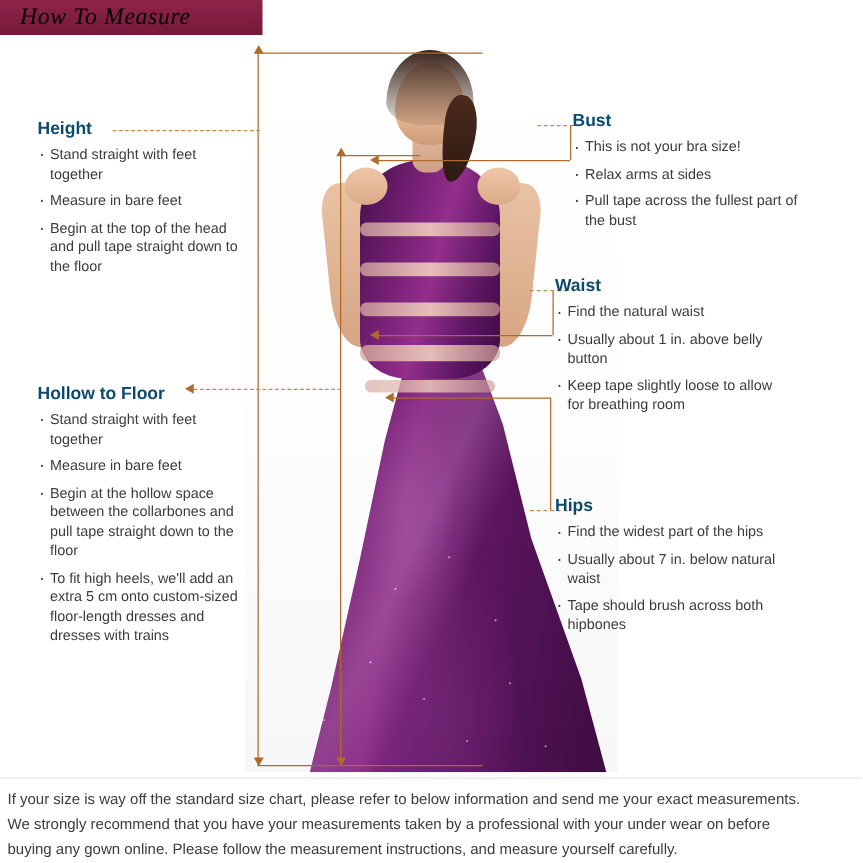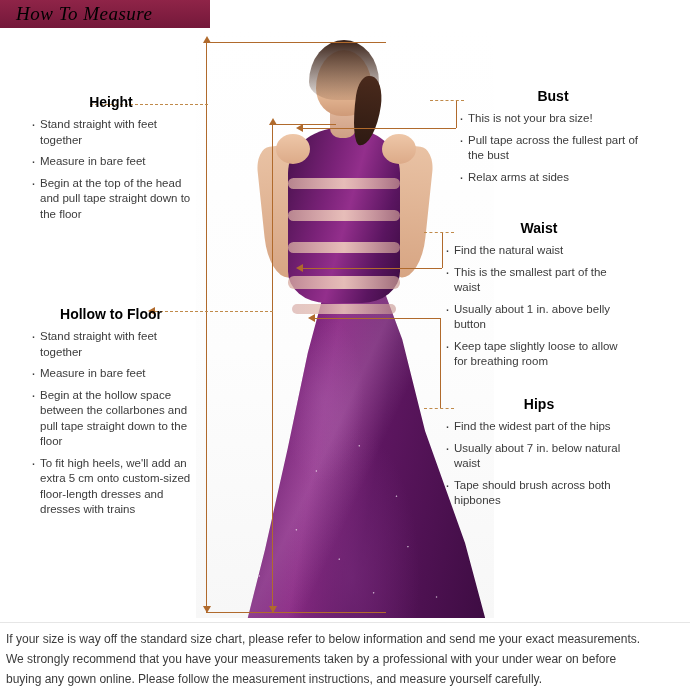--- a/index.html
+++ b/index.html
@@ -232,23 +232,22 @@
   }
 
   
   .block {
     position: absolute;
   }
   .block h3 {
     margin: 0 0 7px 0;
     font-size: 14px;
     font-weight: bold;
-    color: #000000;
+    color: #0c4a6e;
     font-family: "Liberation Sans", sans-serif;
-    text-align: center;
   }
   .block ul {
     margin: 0;
     padding: 0;
     list-style: none;
   }
   .block li {
     position: relative;
     padding-left: 10px;
     margin-bottom: 6px;
@@ -361,30 +360,29 @@
       <li>Measure in bare feet</li>
       <li>Begin at the hollow space between the collarbones and pull tape straight down to the floor</li>
       <li>To fit high heels, we'll add an extra 5 cm onto custom-sized floor-length dresses and dresses with trains</li>
     </ul>
   </div>
 
   <div class="block right-col" style="left:458px; top:88px;">
     <h3>Bust</h3>
     <ul>
       <li>This is not your bra size!</li>
+      <li>Relax arms at sides</li>
       <li>Pull tape across the fullest part of the bust</li>
-      <li>Relax arms at sides</li>
     </ul>
   </div>
 
   <div class="block right-col" style="left:444px; top:220px;">
     <h3>Waist</h3>
     <ul>
       <li>Find the natural waist</li>
-      <li>This is the smallest part of the waist</li>
       <li>Usually about 1 in. above belly button</li>
       <li>Keep tape slightly loose to allow for breathing room</li>
     </ul>
   </div>
 
   <div class="block right-col" style="left:444px; top:396px;">
     <h3>Hips</h3>
     <ul>
       <li>Find the widest part of the hips</li>
       <li>Usually about 7 in. below natural waist</li>

